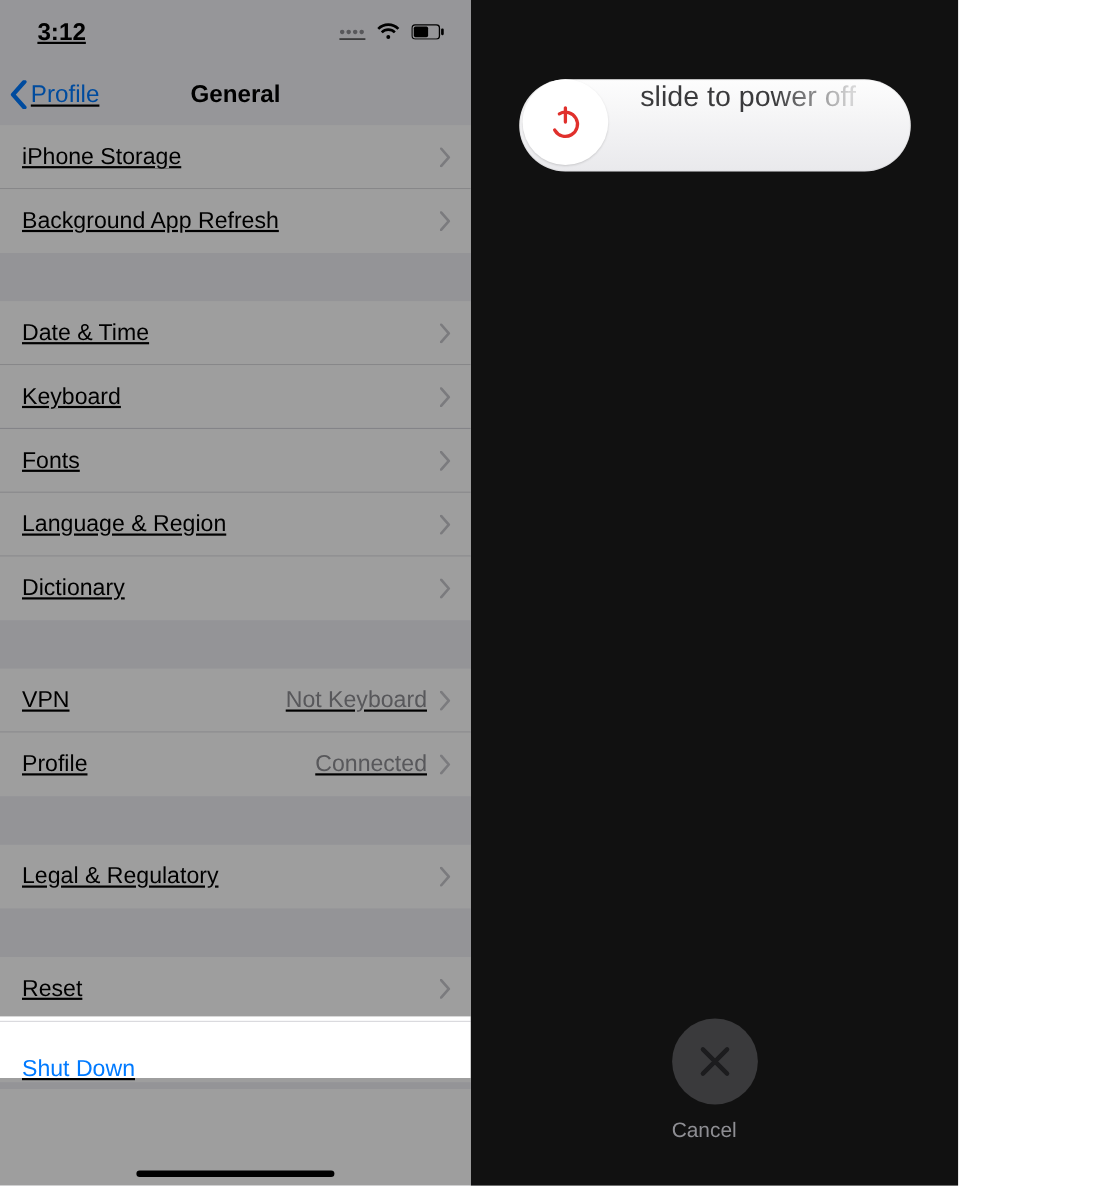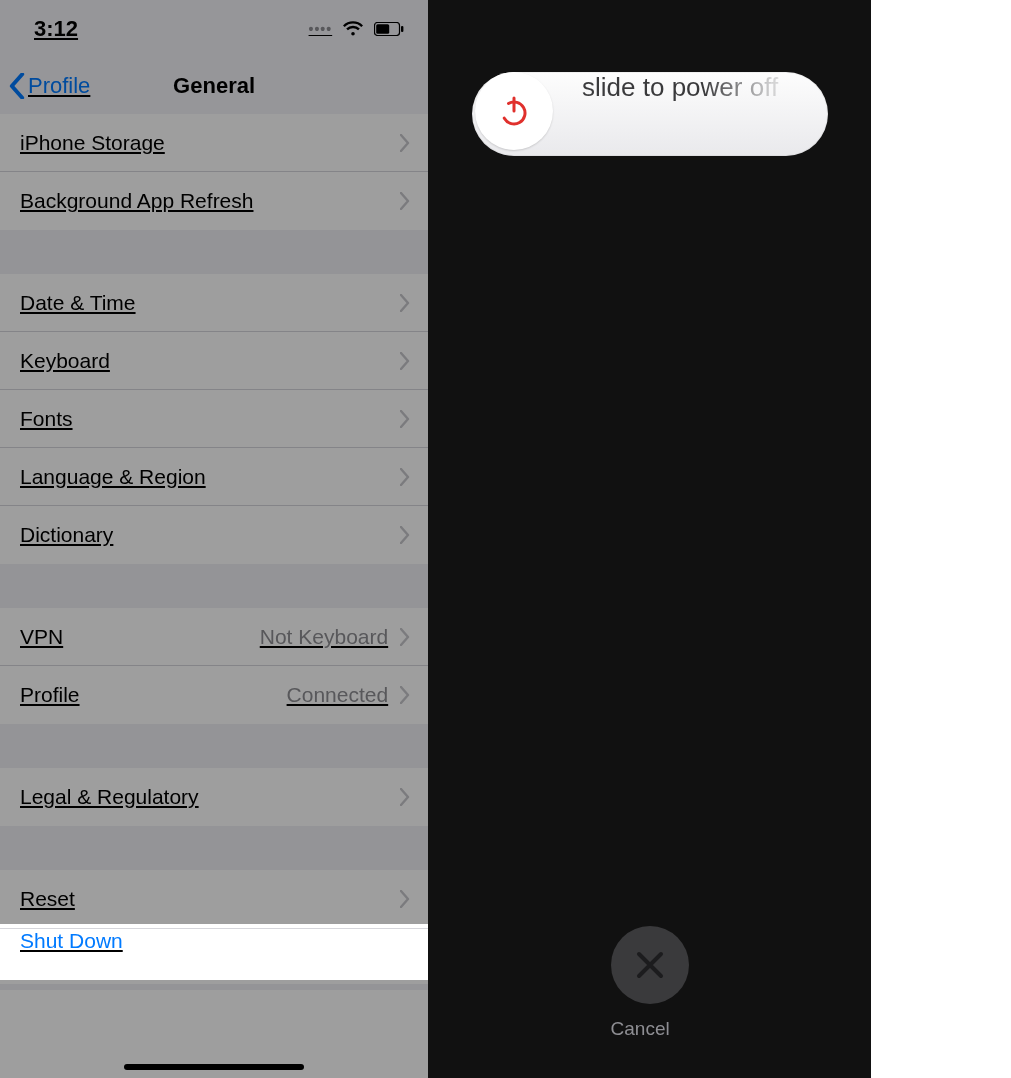--- a/index.html
+++ b/index.html
@@ -21,21 +21,21 @@
 
   .cell { height:58px; background:#fff; display:flex; align-items:center; padding:0 18px 0 20px; border-bottom:1px solid #d6d6db; font-size:21px; color:#000; justify-content:space-between; }
   .cell:last-child { border-bottom:none; }
   .cell .right-side { display:flex; align-items:center; gap:12px; }
   .cell .detail { color:#8e8e93; font-size:21px; }
   .chev { width:10px; height:18px; }
   .group { background:#fff; }
 
   .topcut .cell:first-child { border-top:none;} 
 
-  .shutdown { height:56px; background:#fff; display:flex; align-items:flex-start; padding-left:20px; color:#007aff; font-size:21px; border-top:1px solid #d6d6db;}
+  .shutdown { height:56px; background:#fff; display:flex; align-items:flex-end; padding-left:20px; color:#007aff; font-size:21px; border-top:1px solid #d6d6db;}
   .bottom-area { background:#fff; height:88px; position:relative;}
   .home-ind { position:absolute; bottom:8px; left:50%; transform:translateX(-50%); width:180px; height:6px; background:#000; border-radius:3px;}
   .below-shutdown { background: #efeff4; flex:1;}
 
   .left-inner { display:flex; flex-direction:column; height:100%; }
 
   
   .slider-wrap { position:absolute; top:72px; left:50%; transform:translateX(-50%); width:356px; height:84px; border-radius:42px; background:linear-gradient(#fdfdfd,#e9e9ec); box-shadow:0 0 0 1px rgba(0,0,0,0.05) inset; display:flex; align-items:flex-start; }
   .knob { width:78px; height:78px; border-radius:50%; background:#fff; margin-left:3px; display:flex; align-items:center; justify-content:center; box-shadow:0 1px 2px rgba(0,0,0,0.15);}
   .power-icon { width:36px; height:36px; }

